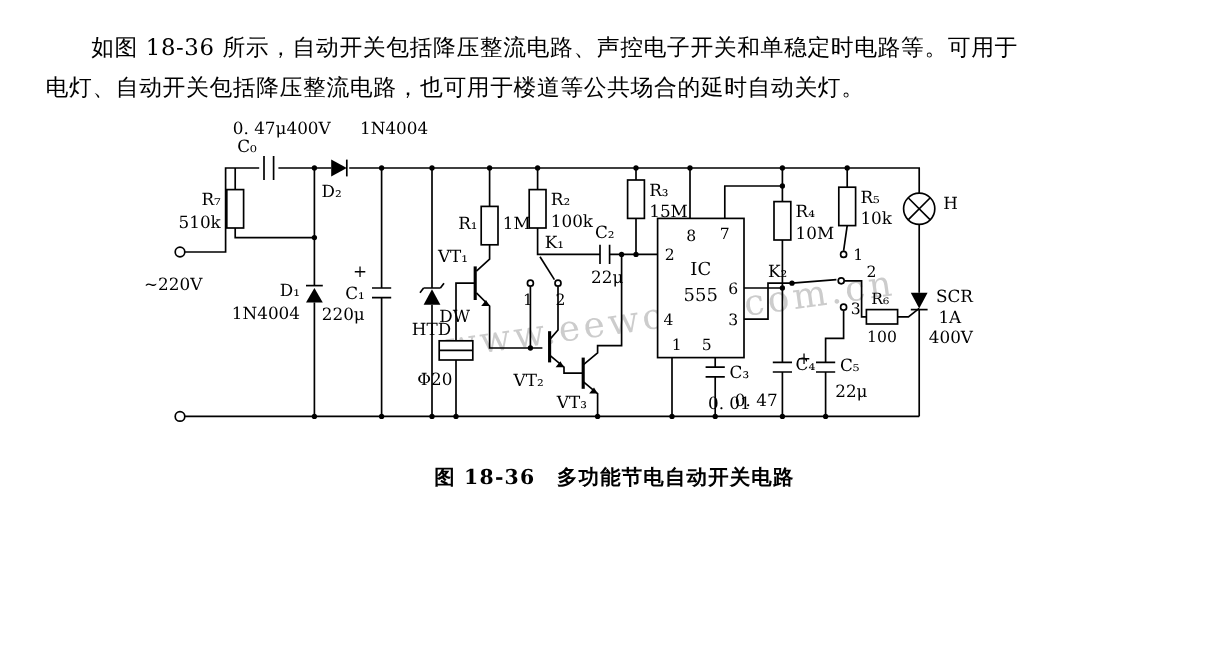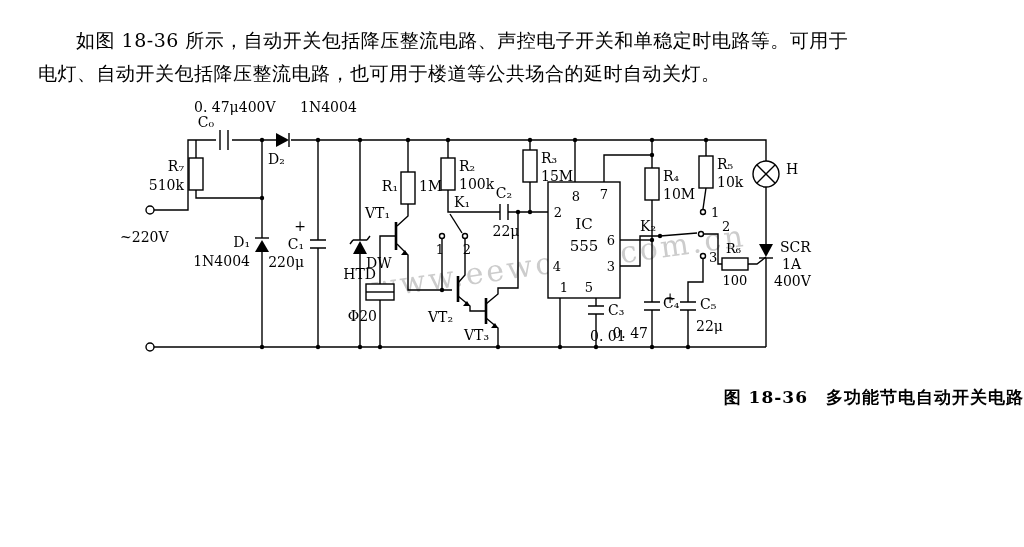--- a/index.html
+++ b/index.html
@@ -1,20 +1,20 @@
 <!DOCTYPE html>
 <html><head>
 <meta charset="utf-8">
 <style>
   html,body{margin:0;padding:0;background:#fff;}
   .page{position:relative;width:1024px;height:476px;background:#ffffff;
         font-family:"DejaVu Serif","Liberation Serif",serif;color:#000;overflow:hidden;text-decoration:underline;}
   .para{position:absolute;left:38px;width:952px;font-size:19px;line-height:33px;letter-spacing:.5px;}
   .para .indent{padding-left:38px;}
-  .caption{position:absolute;left:0;top:386px;width:1024px;text-align:right;
+  .caption{position:absolute;left:0;top:386px;width:1024px;text-align:center;
            font-size:17px;font-weight:bold;letter-spacing:1px;}
   svg{position:absolute;left:0;top:0;}
   svg text{font-family:"DejaVu Serif","Liberation Serif",serif;font-size:14px;fill:#000;}
   svg text.pin{font-size:13px;}
   svg text.ic{font-size:15px;}
   .wm{font-size:30px;fill:#9a9a9a;opacity:.5;letter-spacing:3px;}
   .w{stroke:#000;stroke-width:1.4;fill:none;}
   .box{fill:#fff;stroke:#000;stroke-width:1.4;}
   .dot{fill:#000;stroke:none;}
   .term{fill:#fff;stroke:#000;stroke-width:1.4;}

